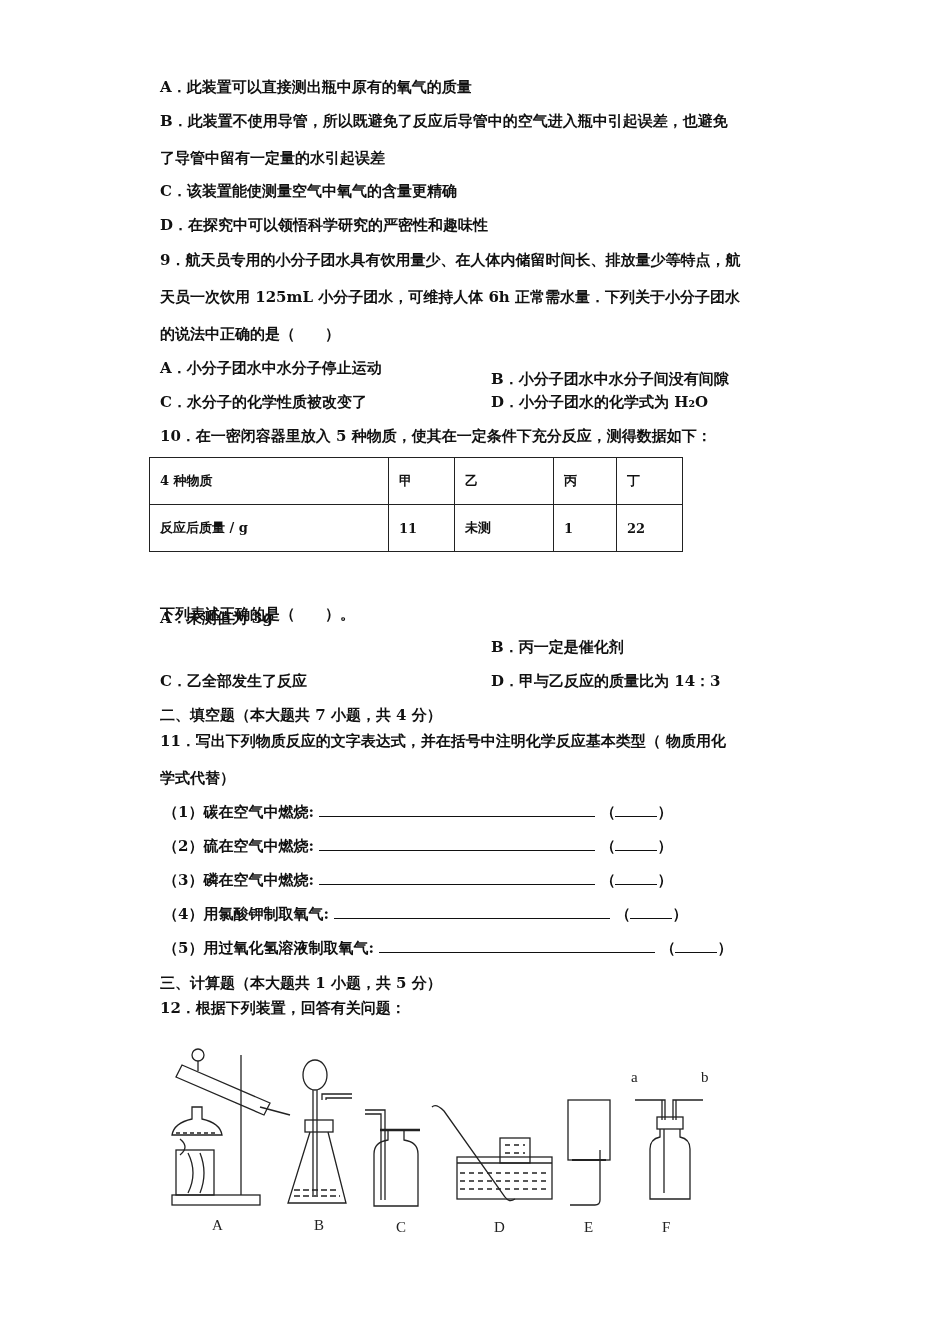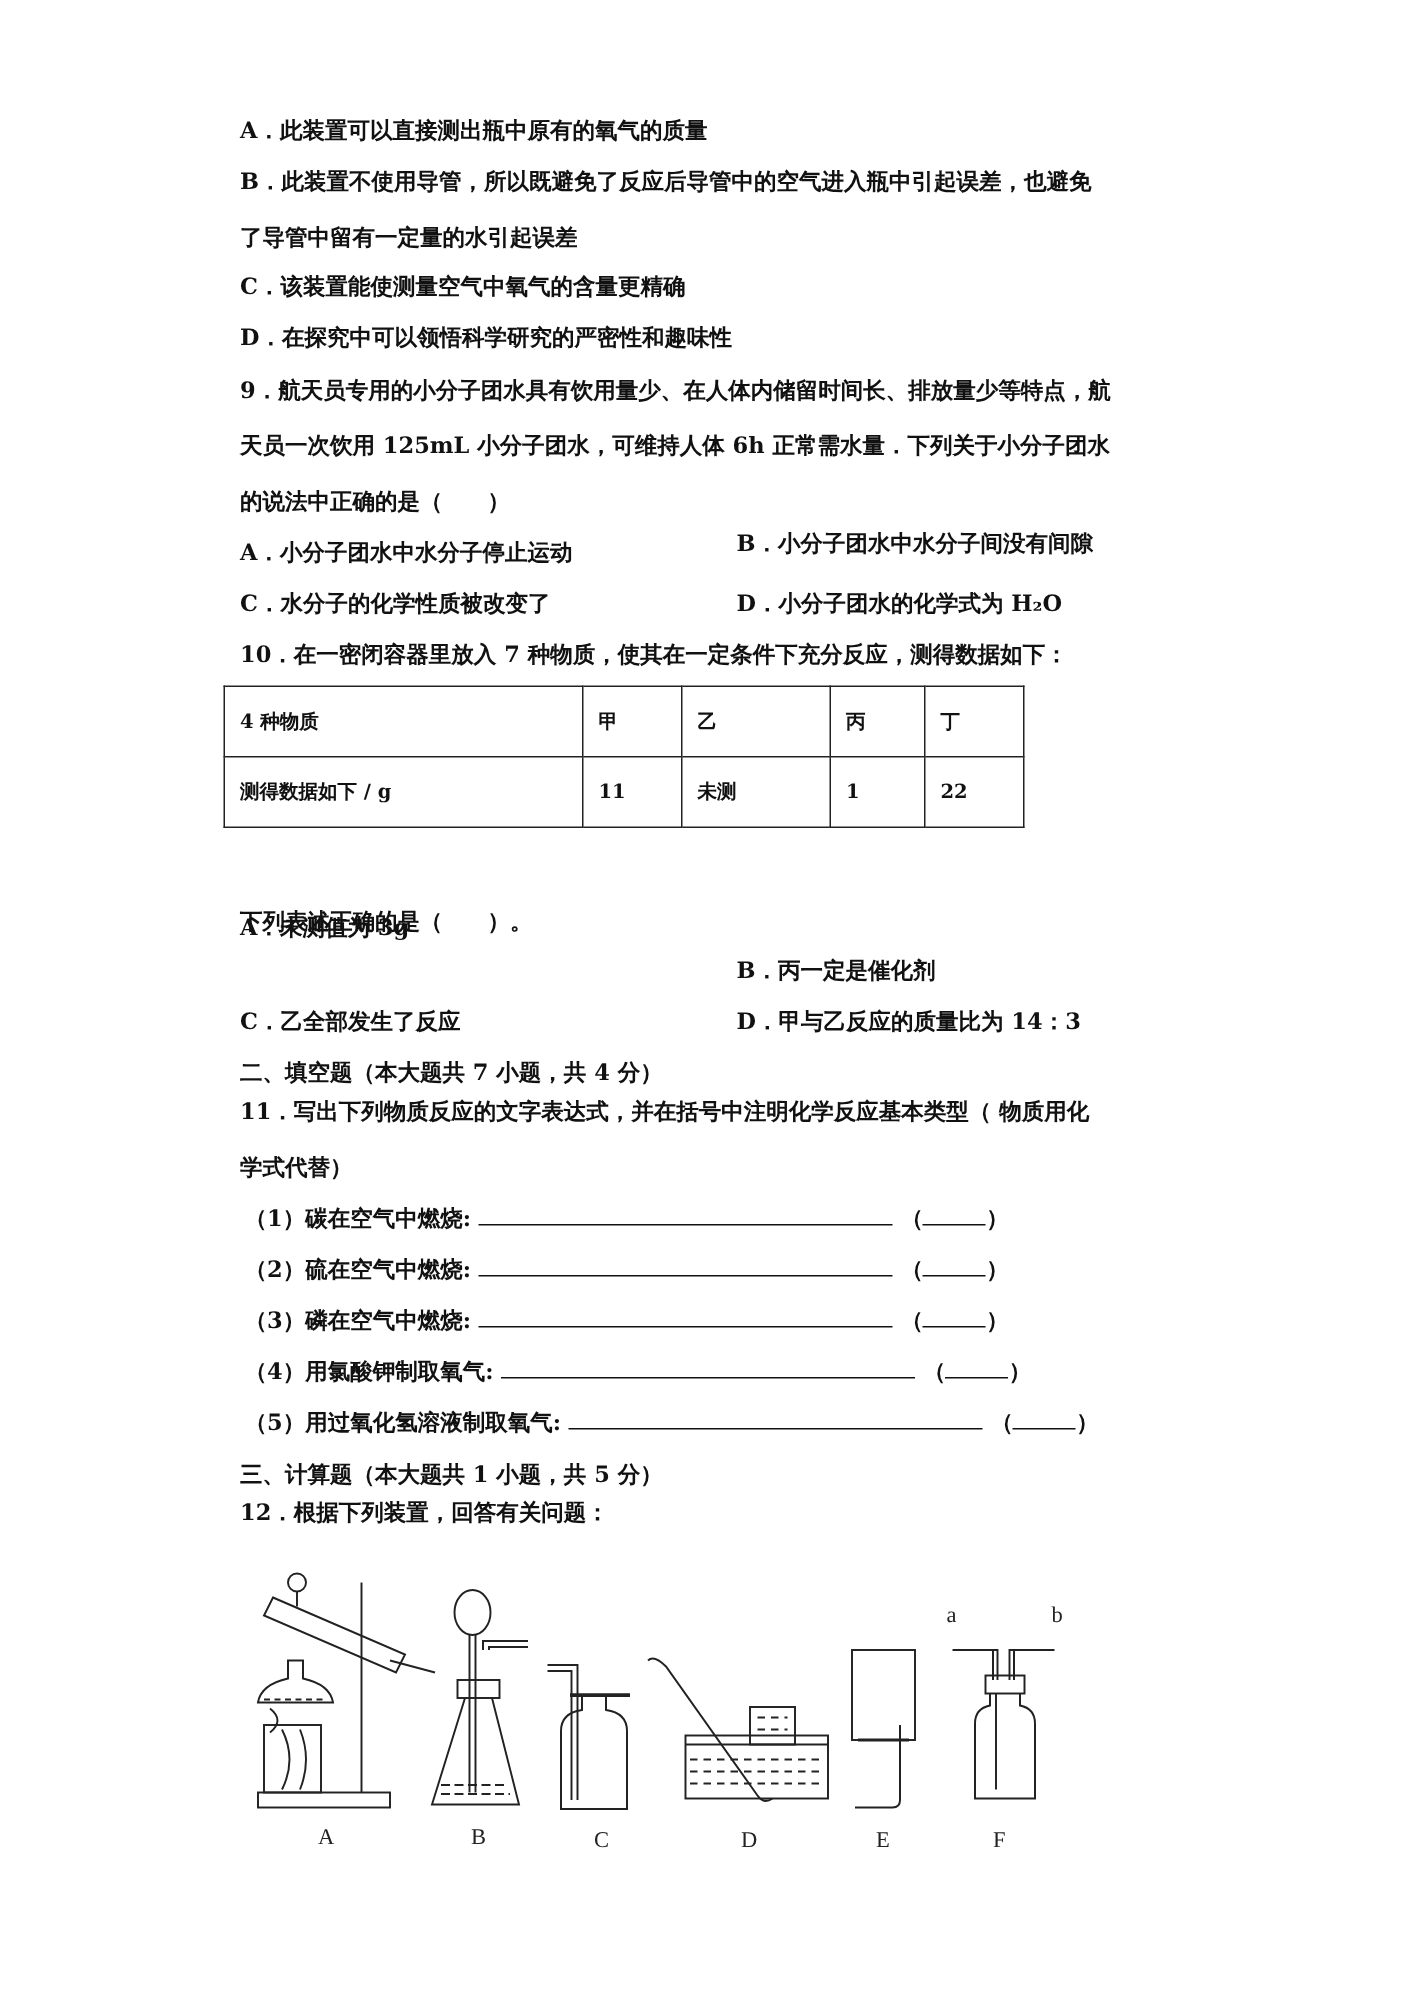--- a/index.html
+++ b/index.html
@@ -19,36 +19,36 @@
 <div class="line" style="top:77px">A．此装置可以直接测出瓶中原有的氧气的质量</div>
 <div class="line" style="top:111px">B．此装置不使用导管，所以既避免了反应后导管中的空气进入瓶中引起误差，也避免</div>
 <div class="line" style="top:148px">了导管中留有一定量的水引起误差</div>
 <div class="line" style="top:181px">C．该装置能使测量空气中氧气的含量更精确</div>
 <div class="line" style="top:215px">D．在探究中可以领悟科学研究的严密性和趣味性</div>
 
 <div class="line" style="top:250px">9．航天员专用的小分子团水具有饮用量少、在人体内储留时间长、排放量少等特点，航</div>
 <div class="line" style="top:287px">天员一次饮用 125mL 小分子团水，可维持人体 6h 正常需水量．下列关于小分子团水</div>
 <div class="line" style="top:324px">的说法中正确的是（　　）</div>
 <div class="opt" style="left:160px; top:358px">A．小分子团水中水分子停止运动</div>
-<div class="opt" style="left:491px; top:352px">B．小分子团水中水分子间没有间隙</div>
+<div class="opt" style="left:491px; top:369px">B．小分子团水中水分子间没有间隙</div>
 <div class="opt" style="left:160px; top:392px">C．水分子的化学性质被改变了</div>
 <div class="opt" style="left:491px; top:392px">D．小分子团水的化学式为 H₂O</div>
 
-<div class="line" style="top:426px">10．在一密闭容器里放入 7 种物质，使其在一定条件下充分反应，测得数据如下：</div>
+<div class="line" style="top:426px">10．在一密闭容器里放入 5 种物质，使其在一定条件下充分反应，测得数据如下：</div>
 <table class="data">
   <tbody>
       <tr>
     <td style="width:228px">4 种物质</td>
     <td style="width:55px">甲</td>
     <td style="width:88px">乙</td>
     <td style="width:52px">丙</td>
     <td style="width:55px">丁</td>
   </tr>
   <tr>
-    <td>测得数据如下 / g</td>
+    <td>反应后质量 / g</td>
     <td>11</td>
     <td>未测</td>
     <td>1</td>
     <td>22</td>
   </tr>
 </tbody>
   </table>
 <div class="line" style="top:604px">下列表述正确的是（　　）。</div>
 <div class="opt" style="left:160px; top:608px">A．未测值为 3g</div>
 <div class="opt" style="left:491px; top:637px">B．丙一定是催化剂</div>

